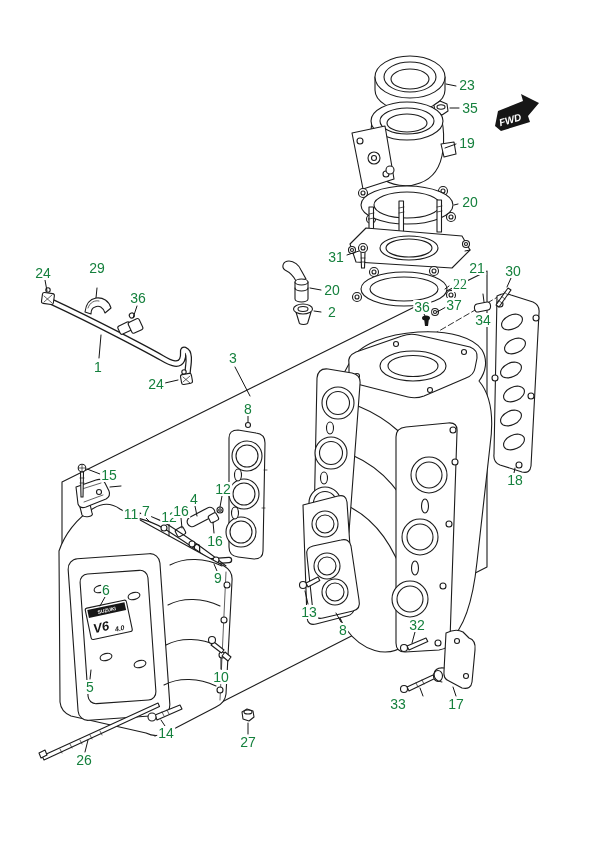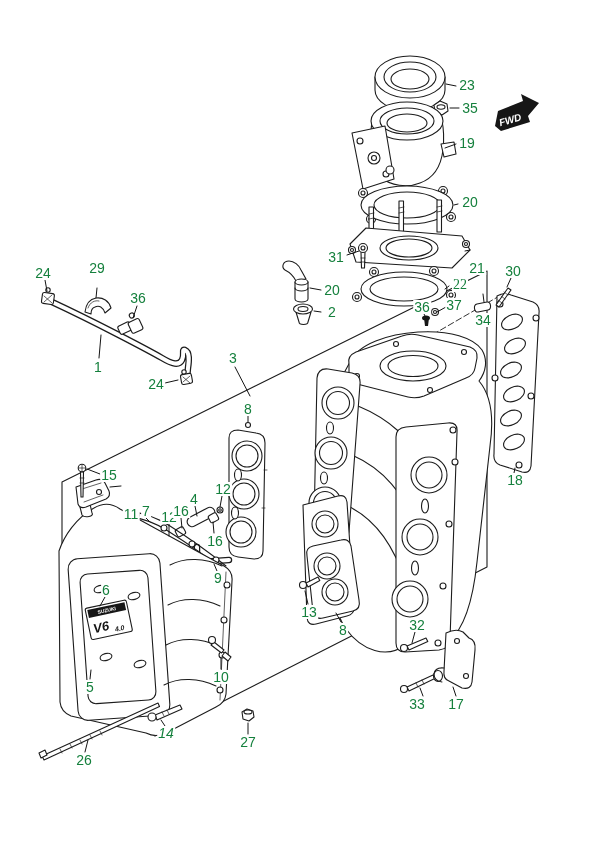--- a/index.html
+++ b/index.html
@@ -453,19 +453,19 @@
       <div class="callout" style="left: 194px; top: 499px;">4</div>
       <div class="callout" style="left: 223px; top: 489px;">12</div>
       <div class="callout" style="left: 215px; top: 541px;">16</div>
       <div class="callout" style="left: 218px; top: 578px;">9</div>
       <div class="callout" style="left: 106px; top: 590px;">6</div>
       <div class="callout" style="left: 90px; top: 687px;">5</div>
       <div class="callout" style="left: 221px; top: 677px;">10</div>
       <div class="callout" style="left: 309px; top: 612px;">13</div>
       <div class="callout" style="left: 343px; top: 630px;">8</div>
       <div class="callout" style="left: 417px; top: 625px;">32</div>
-      <div class="callout" style="left: 166px; top: 733px; font-style: italic;">14</div>
+      <div class="callout" style="left: 166px; top: 733px;">14</div>
       <div class="callout" style="left: 248px; top: 742px;">27</div>
       <div class="callout" style="left: 84px; top: 760px;">26</div>
-      <div class="callout" style="left: 417px; top: 704px;">33</div>
+      <div class="callout" style="left: 398px; top: 704px;">33</div>
       <div class="callout" style="left: 456px; top: 704px;">17</div>
     </div>
 </div>
 
 </body></html>

